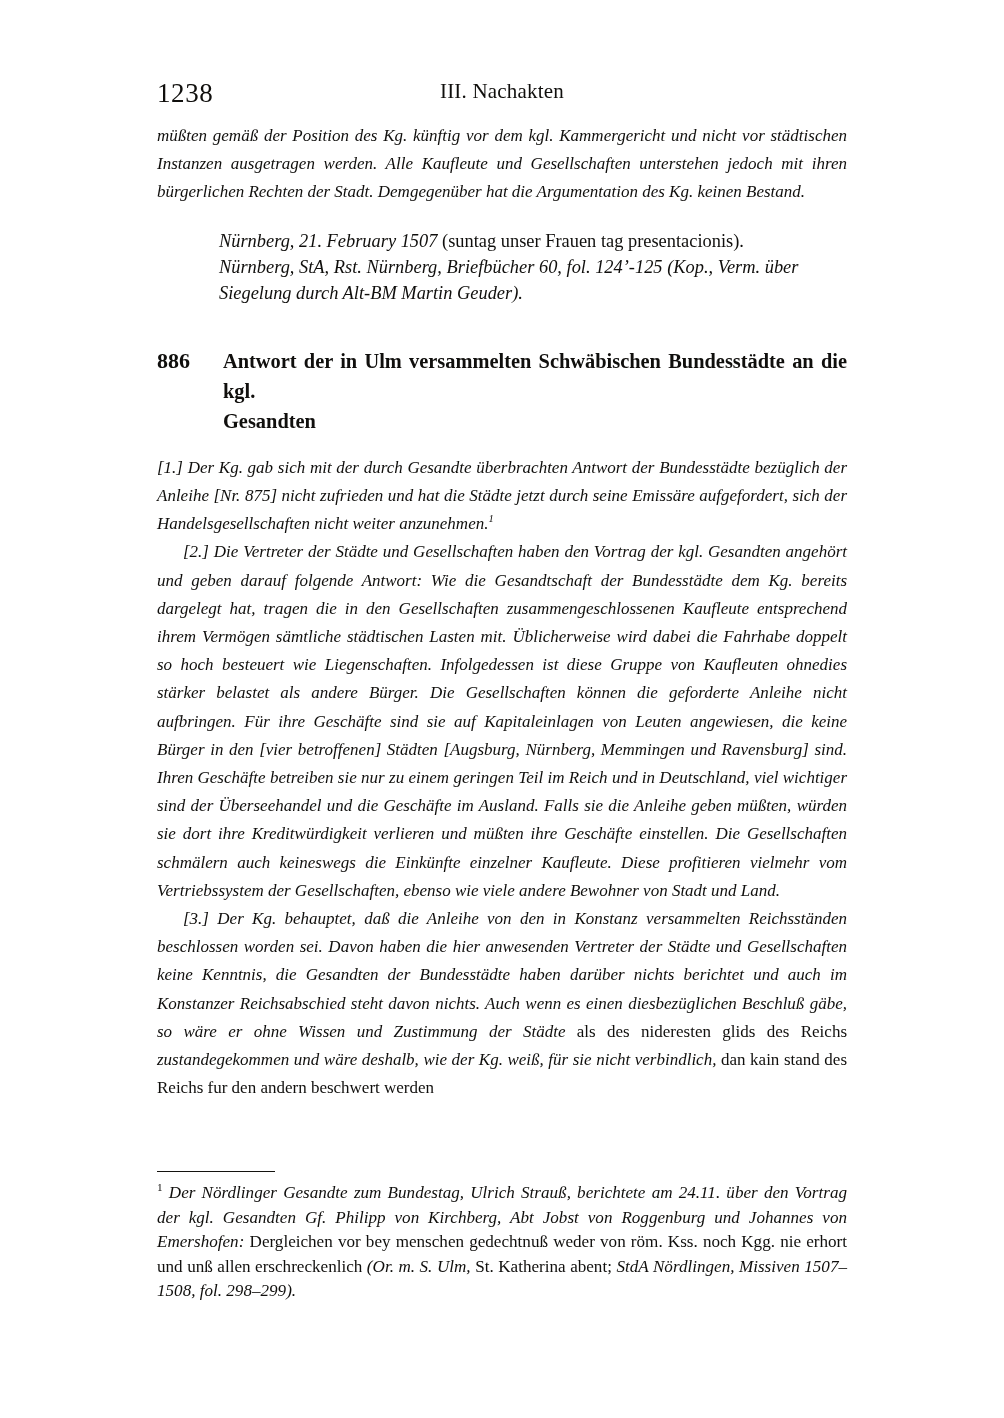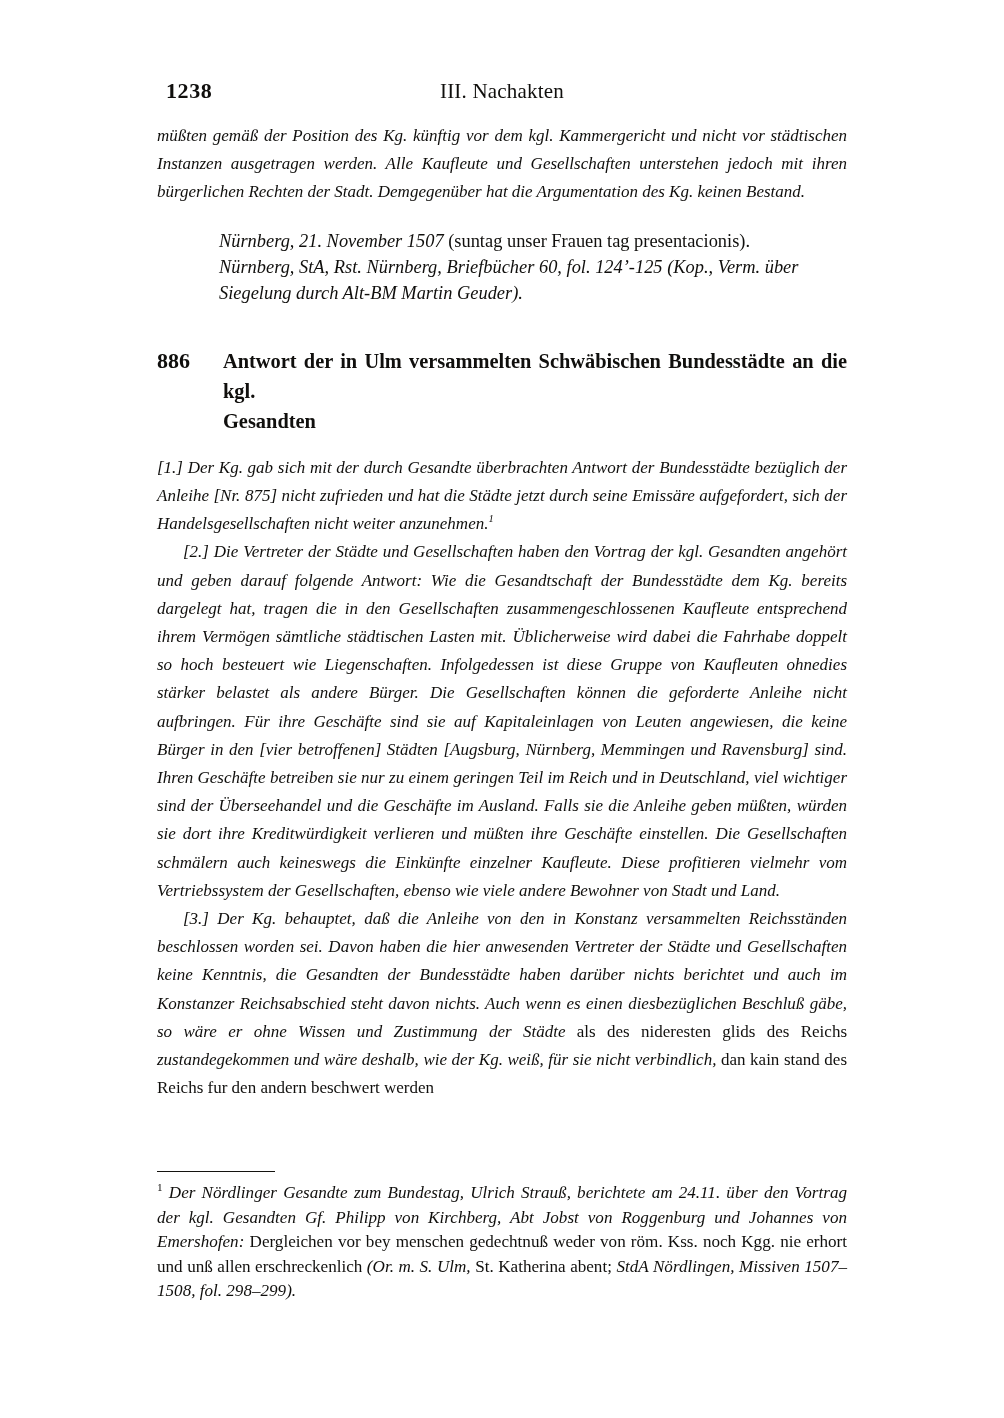--- a/index.html
+++ b/index.html
@@ -27,26 +27,25 @@
   
   .runhead {
     position: absolute;
     left: 157px;
     top: 78px;
     width: 690px;
     height: 24px;
   }
   .runhead .folio {
     position: absolute;
-    left: 9px;
+    left: 0;
     top: 0;
-    font-size: 22px;
+    font-size: 27px;
     letter-spacing: .6px;
     white-space: nowrap;
-    font-weight: bold;
   }
   .runhead .title {
     position: absolute;
     left: 0;
     top: 1px;
     width: 690px;
     text-align: center;
     font-size: 21px;
     letter-spacing: .2px;
     white-space: nowrap;
@@ -173,21 +172,21 @@
     <span class="folio">1238</span>
     <span class="title">III. Nachakten</span>
   </div>
 
   <div class="typeblock">
 
     <p class="body-par"><span class="it">müßten gemäß der Position des Kg. künftig vor dem kgl. Kammergericht und nicht vor städtischen Instanzen ausgetragen werden. Alle Kaufleute und Gesellschaften unterstehen jedoch mit ihren bürgerlichen Rechten der Stadt. Demgegenüber hat die Argumentation des Kg. keinen Bestand.</span></p>
 
 
     <div class="notes">
-      <p><span class="it">Nürnberg, 21. November 1507</span> <span class="rm">(suntag unser Frauen tag presentacionis).</span></p>
+      <p><span class="it">Nürnberg, 21. February 1507</span> <span class="rm">(suntag unser Frauen tag presentacionis).</span></p>
       <p class="hang"><span class="it">Nürnberg, StA, Rst. Nürnberg, Briefbücher 60, fol. 124’-125 (Kop., Verm. über Siegelung durch Alt-BM Martin Geuder).</span></p>
     </div>
 
     <div class="section-head">
       <span class="num">886</span>
       <div class="head-text">
         <span class="l1">Antwort der in Ulm versammelten Schwäbischen Bundesstädte an die kgl.</span>
         <span class="l2">Gesandten</span>
       </div>
     </div>

